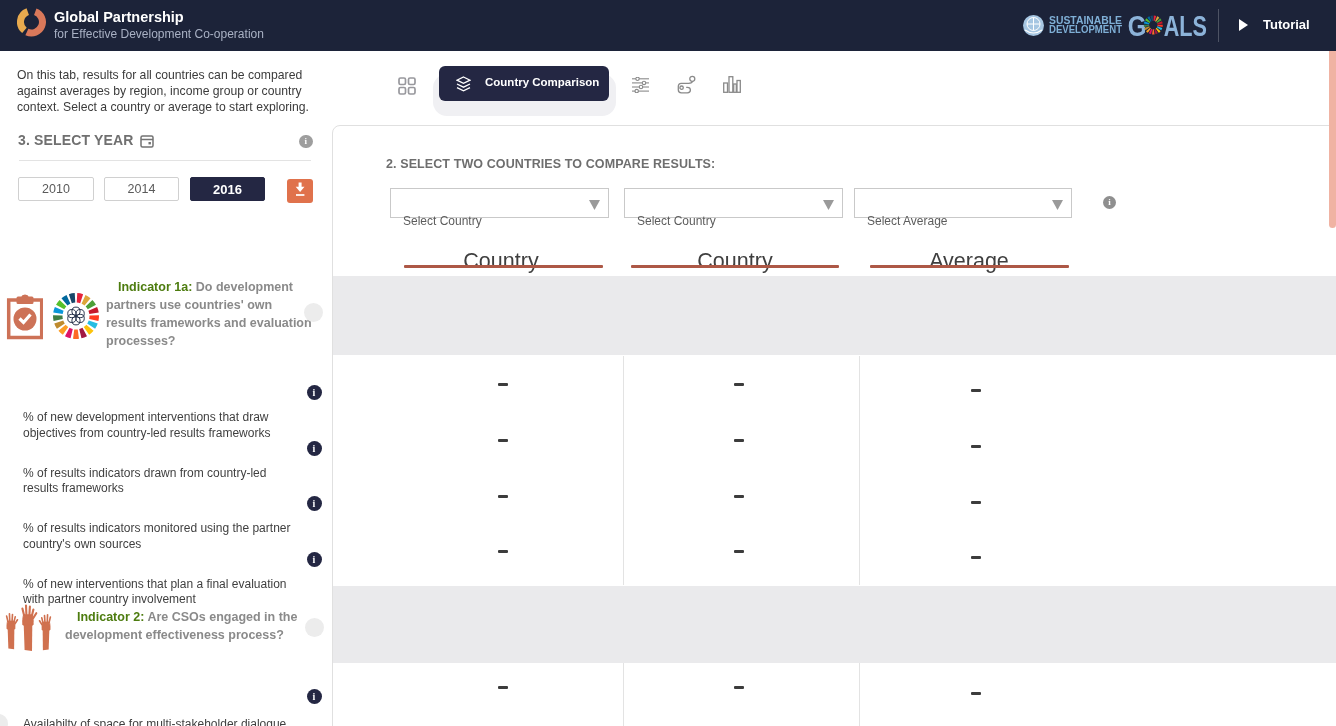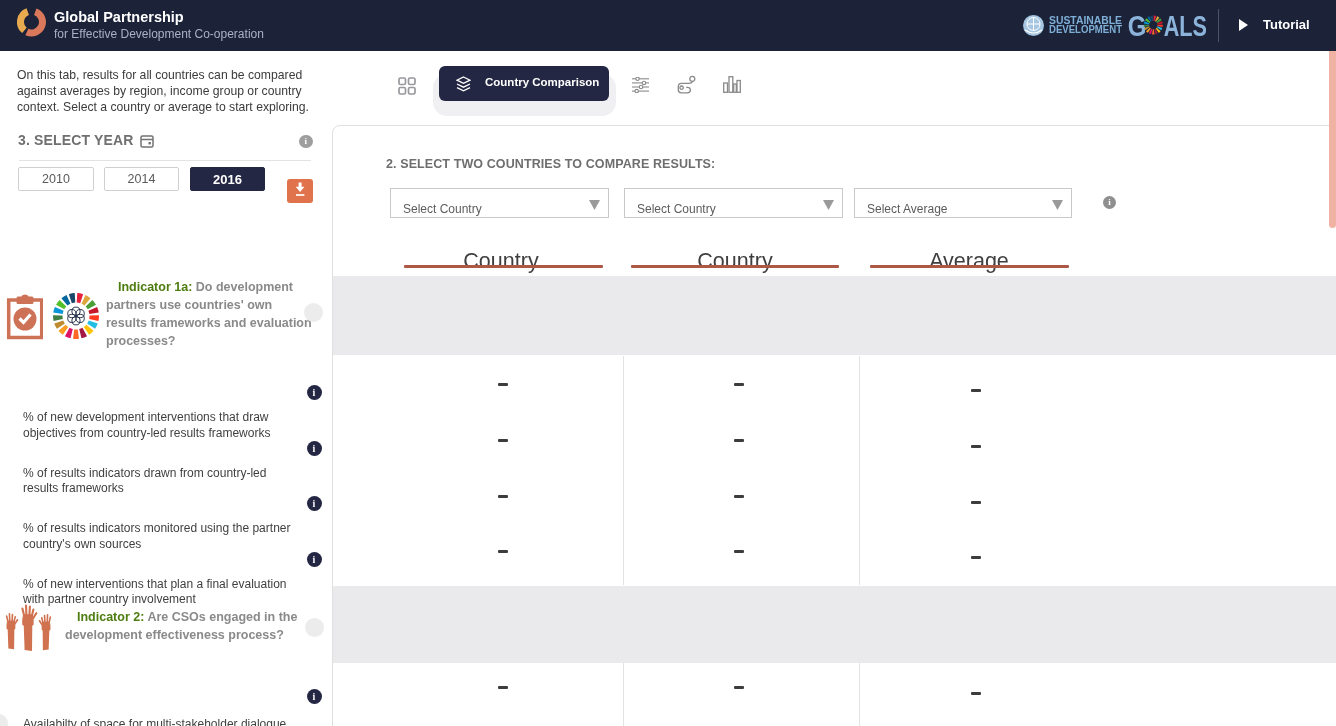--- a/index.html
+++ b/index.html
@@ -11,37 +11,37 @@
 #hdr { position:absolute; left:0; top:0; width:1336px; height:51px; background:#1c2339; }
 #hdr .title { position:absolute; left:54px; top:9px; font-size:14.5px; font-weight:bold; color:#fff; white-space:nowrap; }
 #hdr .subtitle { position:absolute; left:54px; top:26.5px; font-size:12px; color:#a9b1c4; white-space:nowrap; }
 #hdr .sep { position:absolute; left:1218px; top:9px; width:1px; height:33px; background:rgba(255,255,255,.22); }
 #hdr .tut { position:absolute; left:1263px; top:17px; font-size:13px; color:#fff; font-weight:bold; }
 
 
 #desc { position:absolute; left:17px; top:67px; font-size:12.2px; line-height:16px; color:#3b3b3b; white-space:nowrap; }
 #selyear { position:absolute; left:18px; top:132px; font-size:14px; font-weight:bold; color:#707070; letter-spacing:0.15px; white-space:nowrap; }
 #sy-divider { position:absolute; left:19px; top:160px; width:292px; height:1px; background:#e3e3e3; }
-.yearbtn { position:absolute; top:167px; height:24px; border:1px solid #d0d0d0; border-radius:2px; background:#fff; color:#5a5a5a; font-size:12.5px; text-align:center; line-height:23px; }
+.yearbtn { position:absolute; top:177px; height:24px; border:1px solid #d0d0d0; border-radius:2px; background:#fff; color:#5a5a5a; font-size:12.5px; text-align:center; line-height:23px; }
 #yb1 { left:18px; width:76px; }
 #yb2 { left:104px; width:75px; }
 #yb3 { left:190px; width:75px; background:#242743; border-color:#242743; color:#fff; font-weight:bold; font-size:13px; }
 #dlbtn { position:absolute; left:287px; top:179px; width:26px; height:24px; background:#e0724c; border-radius:3px; }
 
 
 .indhead { position:absolute; font-size:12.5px; font-weight:bold; line-height:18px; color:#8a8a8a; white-space:nowrap; }
 .indhead .dk { color:#4d7c0f;padding-left:12px; }
 .subtxt { position:absolute; left:23px; font-size:12px; line-height:15.5px; color:#3f3f3f; white-space:nowrap;margin-top:35px; }
 .ghost { position:absolute; width:19px; height:19px; border-radius:50%; background:#ececec; }
 .infoI { position:absolute; width:15px; height:15px; border-radius:50%; background:#242743; color:#fff; font-size:10px; font-weight:bold; text-align:center; line-height:15px; font-family:"Liberation Serif",serif; }
 
 
 #panel { position:absolute; left:332px; top:125px; width:1012px; height:640px; border:1px solid #e0e0e0; border-radius:8px; background:#fff; }
 #sel2 { position:absolute; left:386px; top:156.5px; font-size:12.5px; font-weight:bold; color:#6e6e6e; letter-spacing:0.1px; white-space:nowrap;text-align:center; }
-.dd { position:absolute; top:188px; height:30px; background:#fff; border:1px solid #c9c9c9; font-size:12px; color:#5c5c5c; line-height:28px; padding-left:12px; padding-top:6px; }
+.dd { position:absolute; top:188px; height:30px; background:#fff; border:1px solid #c9c9c9; font-size:12px; color:#5c5c5c; line-height:28px; padding-left:12px; padding-top:18px; }
 #dd1 { left:390px; width:219px; }
 #dd2 { left:624px; width:219px; }
 #dd3 { left:854px; width:218px; }
 .colhead { position:absolute; top:229px; font-size:21.5px; color:#3f3f3f; text-align:center;margin-top:20px; }
 .underline { position:absolute; top:265px; height:3px; background:#ad5846; border-radius:1px; }
 .grayband { position:absolute; left:333px; width:1003px; background:#eaeaec; }
 .vsep { position:absolute; width:1px; background:#e3e3e3; }
 .dash { position:absolute; width:10px; height:2.5px; background:#3c3c3c; border-radius:1px; }
 
 

